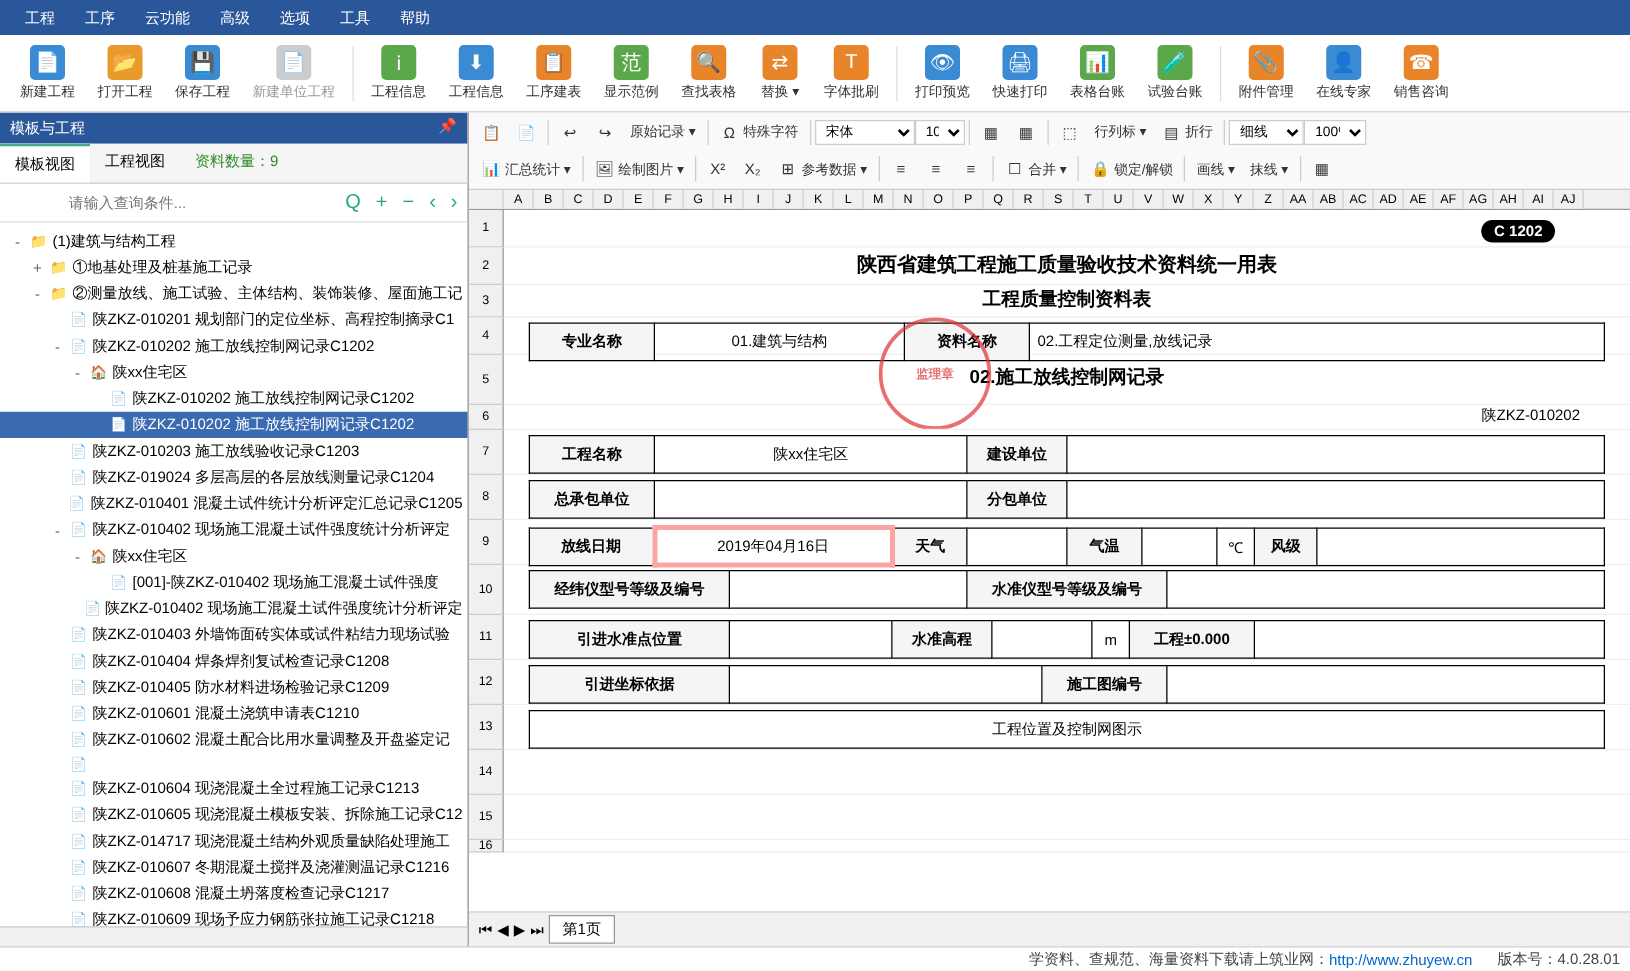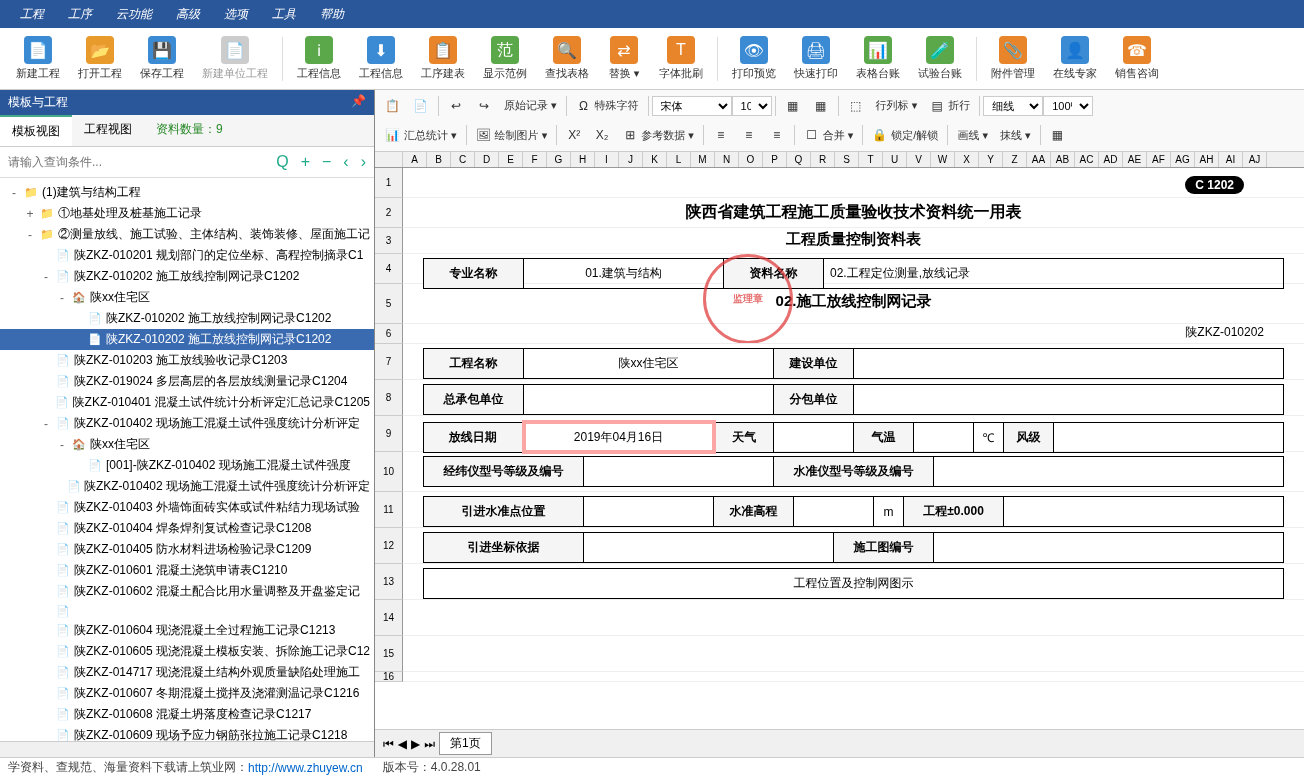--- a/index.html
+++ b/index.html
@@ -1,33 +1,33 @@
 <!DOCTYPE html>
 <html><head>
 <meta charset="utf-8">
 <style>
 * { margin: 0; padding: 0; box-sizing: border-box; font-family: "Microsoft YaHei", SimSun, sans-serif; font-size: 12px; }
 body { background: #fff; overflow: hidden; }
 .menubar { background: #2a569a; color: #fff; height: 28px; display: flex; align-items: center; padding: 0 8px; }
-.menubar span { padding: 0 12px; cursor: pointer; font-style: italic; }
+.menubar span { padding: 0 12px; cursor: pointer; }
 .toolbar { background: #fff; border-bottom: 1px solid #ccc; height: 62px; display: flex; align-items: center; padding: 4px 8px; gap: 2px; }
 .tbtn { display: flex; flex-direction: column; align-items: center; justify-content: center; padding: 2px 8px; cursor: pointer; min-width: 50px; }
 .tbtn .ic { width: 28px; height: 28px; border-radius: 4px; display: flex; align-items: center; justify-content: center; font-size: 16px; color: #fff; }
 .tbtn .lbl { font-size: 11px; color: #333; margin-top: 2px; white-space: nowrap; }
 .tbtn.disabled .lbl { color: #999; }
 .sep { width: 1px; height: 44px; background: #ddd; margin: 0 4px; }
 .main { display: flex; height: calc(100vh - 28px - 62px - 20px); }
 .sidebar { width: 375px; display: flex; flex-direction: column; border-right: 1px solid #888; overflow: hidden; }
 .side-title { background: #2a569a; color: #fff; padding: 4px 8px; display: flex; justify-content: space-between; }
 .side-tabs { display: flex; border-bottom: 1px solid #ccc; background: #f5f5f5; }
 .side-tab { padding: 6px 12px; cursor: pointer; }
 .side-tab.active { background: #fff; border-top: 2px solid #4a8; }
 .side-tab.qty { color: #2a8a2a; }
 .side-search { padding: 4px; border-bottom: 1px solid #ddd; display: flex; align-items: center; gap: 4px; }
-.side-search input { flex: 1; border: none; outline: none; padding: 4px; color: #999; }
+.side-search input { flex: 1; border: none; outline: none; padding: 4px; color: #999; margin-left: 47px; }
 .side-search .sbtn { color: #2a8; font-size: 16px; cursor: pointer; padding: 0 4px; }
 .tree { flex: 1; overflow: auto; padding: 4px 0; }
 .tree-node { display: flex; align-items: center; padding: 2px 4px; white-space: nowrap; cursor: pointer; }
 .tree-node.selected { background: #3a6ab0; color: #fff; }
 .tree-node .ind { display: inline-block; }
 .tree-node .tog { width: 12px; text-align: center; color: #666; }
 .tree-node .fico { width: 16px; height: 14px; margin: 0 3px; display: inline-flex; align-items: center; justify-content: center; font-size: 11px; }
 .content { flex: 1; display: flex; flex-direction: column; overflow: hidden; }
 .edit-toolbar { background: #f9f9f9; border-bottom: 1px solid #ccc; padding: 2px 4px; display: flex; flex-wrap: wrap; align-items: center; gap: 2px; min-height: 62px; }
 .ebtn { padding: 4px 6px; cursor: pointer; display: flex; align-items: center; gap: 3px; font-size: 11px; color: #333; }
@@ -42,21 +42,21 @@
 .sheet-content { flex: 1; border-bottom: 1px solid #eee; }
 .doc { padding: 4px 20px; }
 .doc-title { text-align: center; font-size: 16px; font-weight: bold; padding: 4px; }
 .doc-sub { text-align: center; font-size: 15px; font-weight: bold; padding: 2px; }
 .doc-table { width: 100%; border-collapse: collapse; }
 .doc-table td { border: 1px solid #000; padding: 4px 6px; font-size: 12px; text-align: center; height: 30px; }
 .doc-table .hdr { background: #f5f5f5; font-weight: bold; }
 .badge { position: absolute; right: 60px; top: 8px; background: #000; color: #fff; padding: 2px 10px; border-radius: 10px; font-size: 12px; font-weight: bold; }
 .stamp { position: absolute; width: 90px; height: 90px; border: 3px solid #d33; border-radius: 50%; opacity: 0.7; display: flex; align-items: center; justify-content: center; color: #d33; font-size: 10px; }
 .sheet-tabs { background: #f0f0f0; border-top: 1px solid #ccc; padding: 2px 8px; display: flex; align-items: center; gap: 4px; }
-.statusbar { height: 20px; background: #fff; border-top: 1px solid #ccc; display: flex; align-items: center; padding: 0 8px; font-size: 11px; color: #444; }
+.statusbar { height: 20px; background: #fff; border-top: 1px solid #ccc; display: flex; align-items: center; padding: 0 8px; font-size: 11px; color: #444; justify-content: flex-end; }
 .statusbar a { color: #06c; }
 .scrollbar-h { height: 16px; background: #f0f0f0; border-top: 1px solid #ccc; }
 </style>
 </head>
 <body>
 
 <div class="menubar" id="menubar">
     <span>工程</span>
     <span>工序</span>
     <span>云功能</span>

